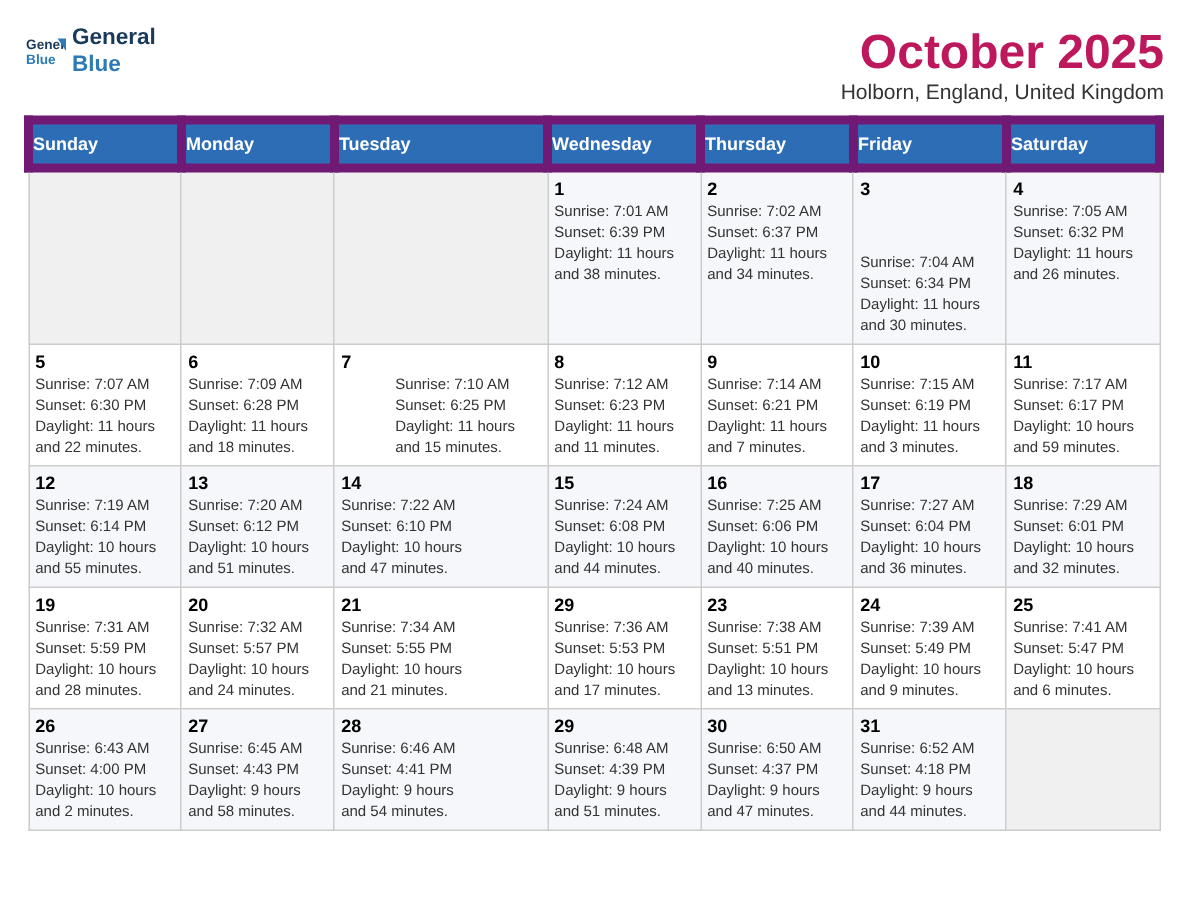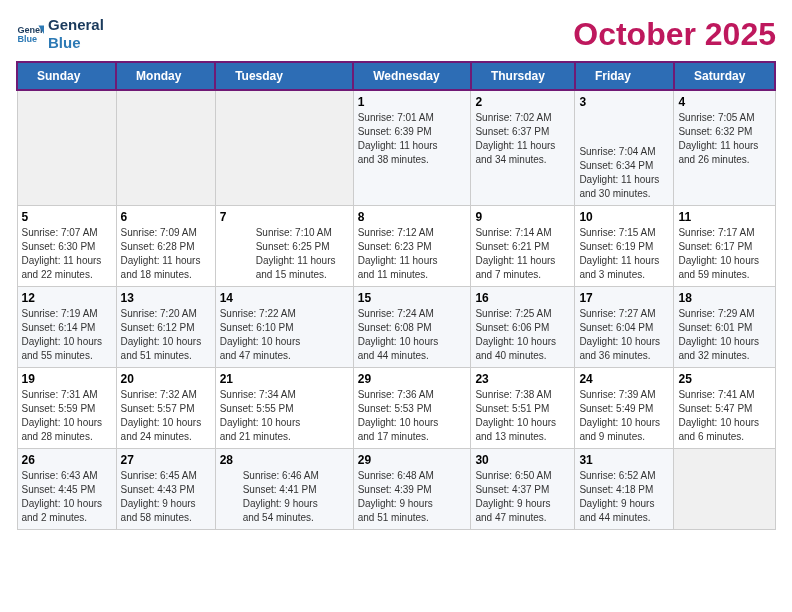--- a/index.html
+++ b/index.html
@@ -47,25 +47,25 @@
       color: #333;
     }
     table {
       width: 100%;
       border-collapse: collapse;
       font-size: 10.5px;
     }
     thead tr th {
       background-color: #2d6db5;
       color: #fff;
-      padding: 6px 19px;
+      padding: 6px 0;
       text-align: left;
       font-size: 12px;
       font-weight: bold;
-      border: 2px solid #701a75;
+      border: 6px solid #701a75;
     }
     tbody tr td {
       border: 1px solid #ccc;
       vertical-align: top;
       padding: 4px;
       height: 80px;
       background: #fff;
     }
     tbody tr:nth-child(odd) td {
       background: #f5f7fa;
@@ -98,20 +98,21 @@
       <text x="2" y="32" font-size="13" font-weight="bold" fill="#2d7ab5">Blue</text>
       <polygon points="32,8 40,8 40,20" fill="#2d7ab5"></polygon>
     </svg>
     <div>
       <div class="logo-text">General</div>
       <div class="logo-text"><span>Blue</span></div>
     </div>
   </div>
   <div class="title-block">
     <div class="month-title">October 2025</div>
+    <div class="subtitle">Holborn, England, United Kingdom</div>
   </div>
 </div>
 
 <table>
   <thead>
     <tr>
       <th>Sunday</th>
       <th>Monday</th>
       <th>Tuesday</th>
       <th>Wednesday</th>
@@ -304,34 +305,34 @@
           <div class="day-info" style="white-space: pre-line;">Sunrise: 7:41 AM
 Sunset: 5:47 PM
 Daylight: 10 hours
 and 6 minutes.</div>
         </td>
       </tr>
       <tr>
         <td>
           <span class="day-number">26</span>
           <div class="day-info" style="white-space: pre-line;">Sunrise: 6:43 AM
-Sunset: 4:45 PM
+Sunset: 4:00 PM
 Daylight: 10 hours
 and 2 minutes.</div>
         </td>
         <td>
           <span class="day-number">27</span>
           <div class="day-info" style="white-space: pre-line;">Sunrise: 6:45 AM
 Sunset: 4:43 PM
 Daylight: 9 hours
 and 58 minutes.</div>
         </td>
         <td>
           <span class="day-number">28</span>
-          <div class="day-info" style="white-space: pre-line; margin-left: 23px;">Sunrise: 6:46 AM
+          <div class="day-info" style="white-space: pre-line;">Sunrise: 6:46 AM
 Sunset: 4:41 PM
 Daylight: 9 hours
 and 54 minutes.</div>
         </td>
         <td>
           <span class="day-number">29</span>
           <div class="day-info" style="white-space: pre-line;">Sunrise: 6:48 AM
 Sunset: 4:39 PM
 Daylight: 9 hours
 and 51 minutes.</div>

